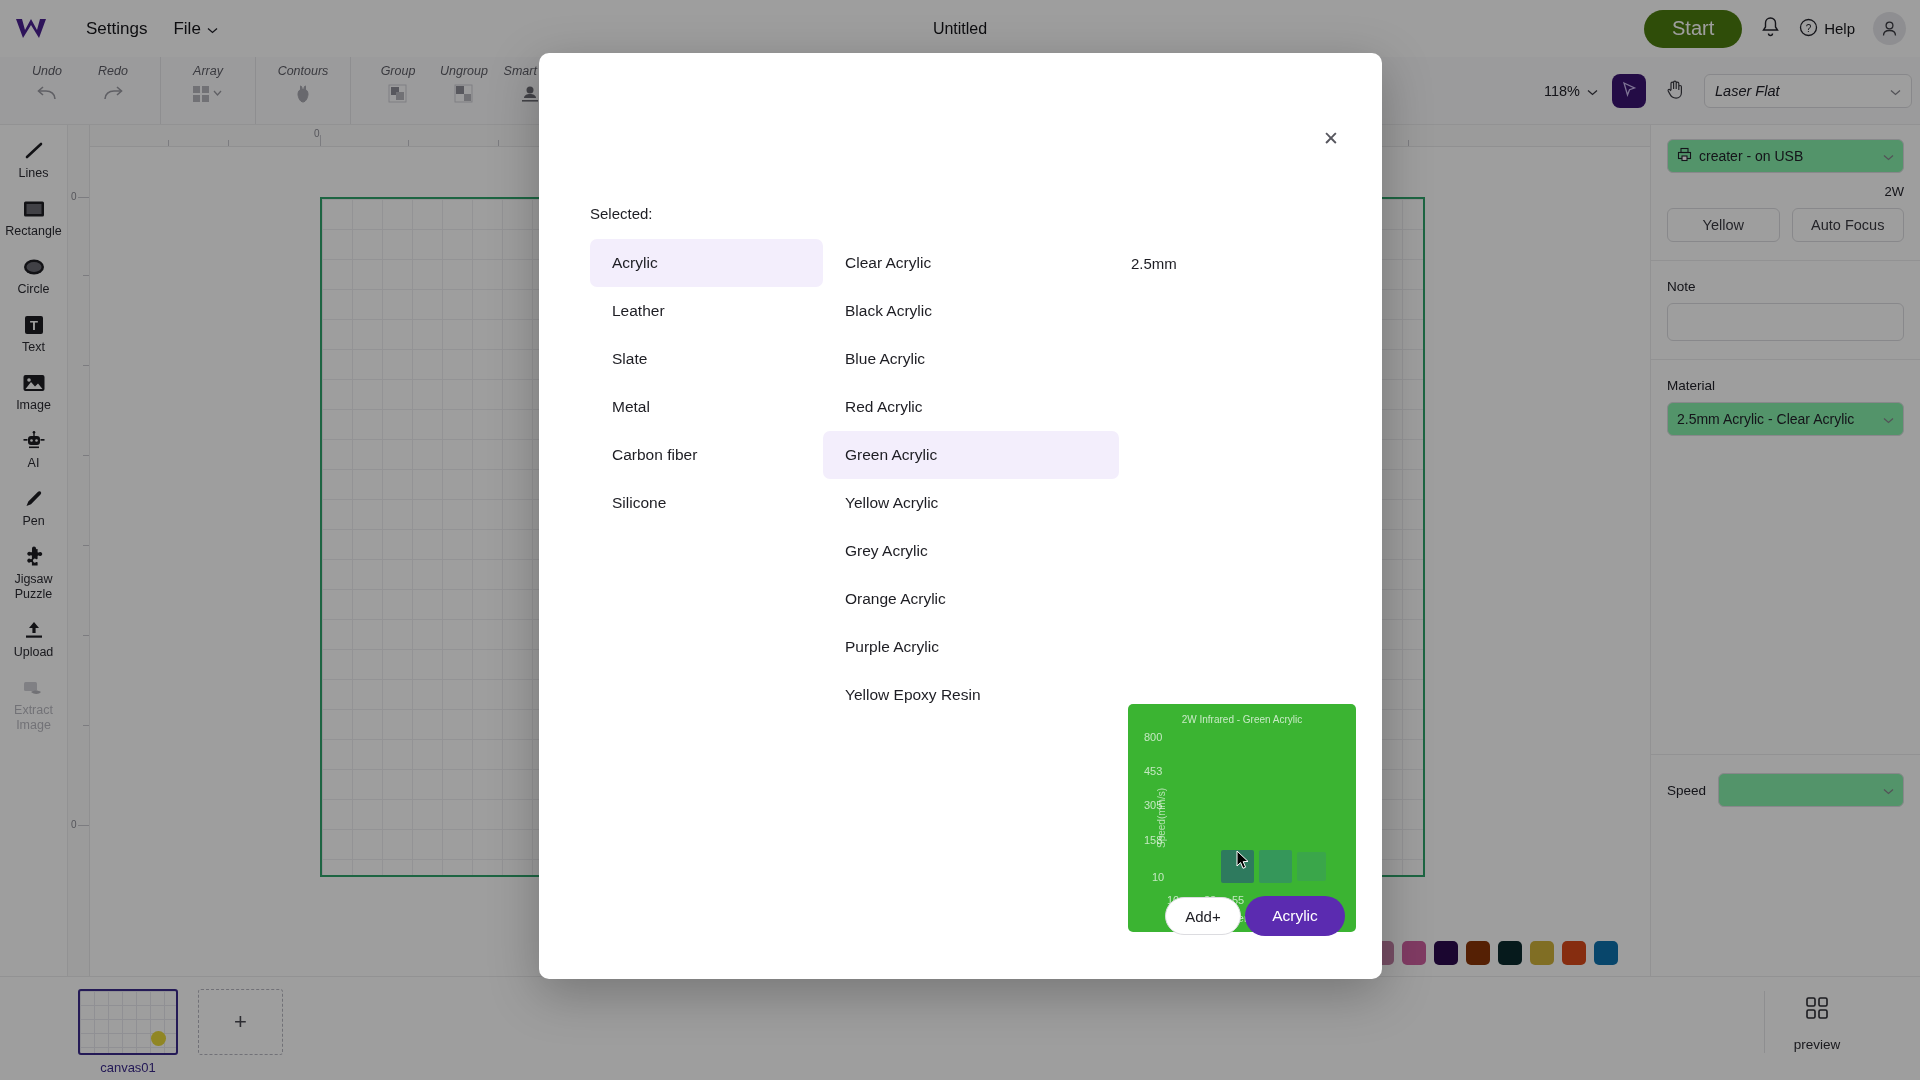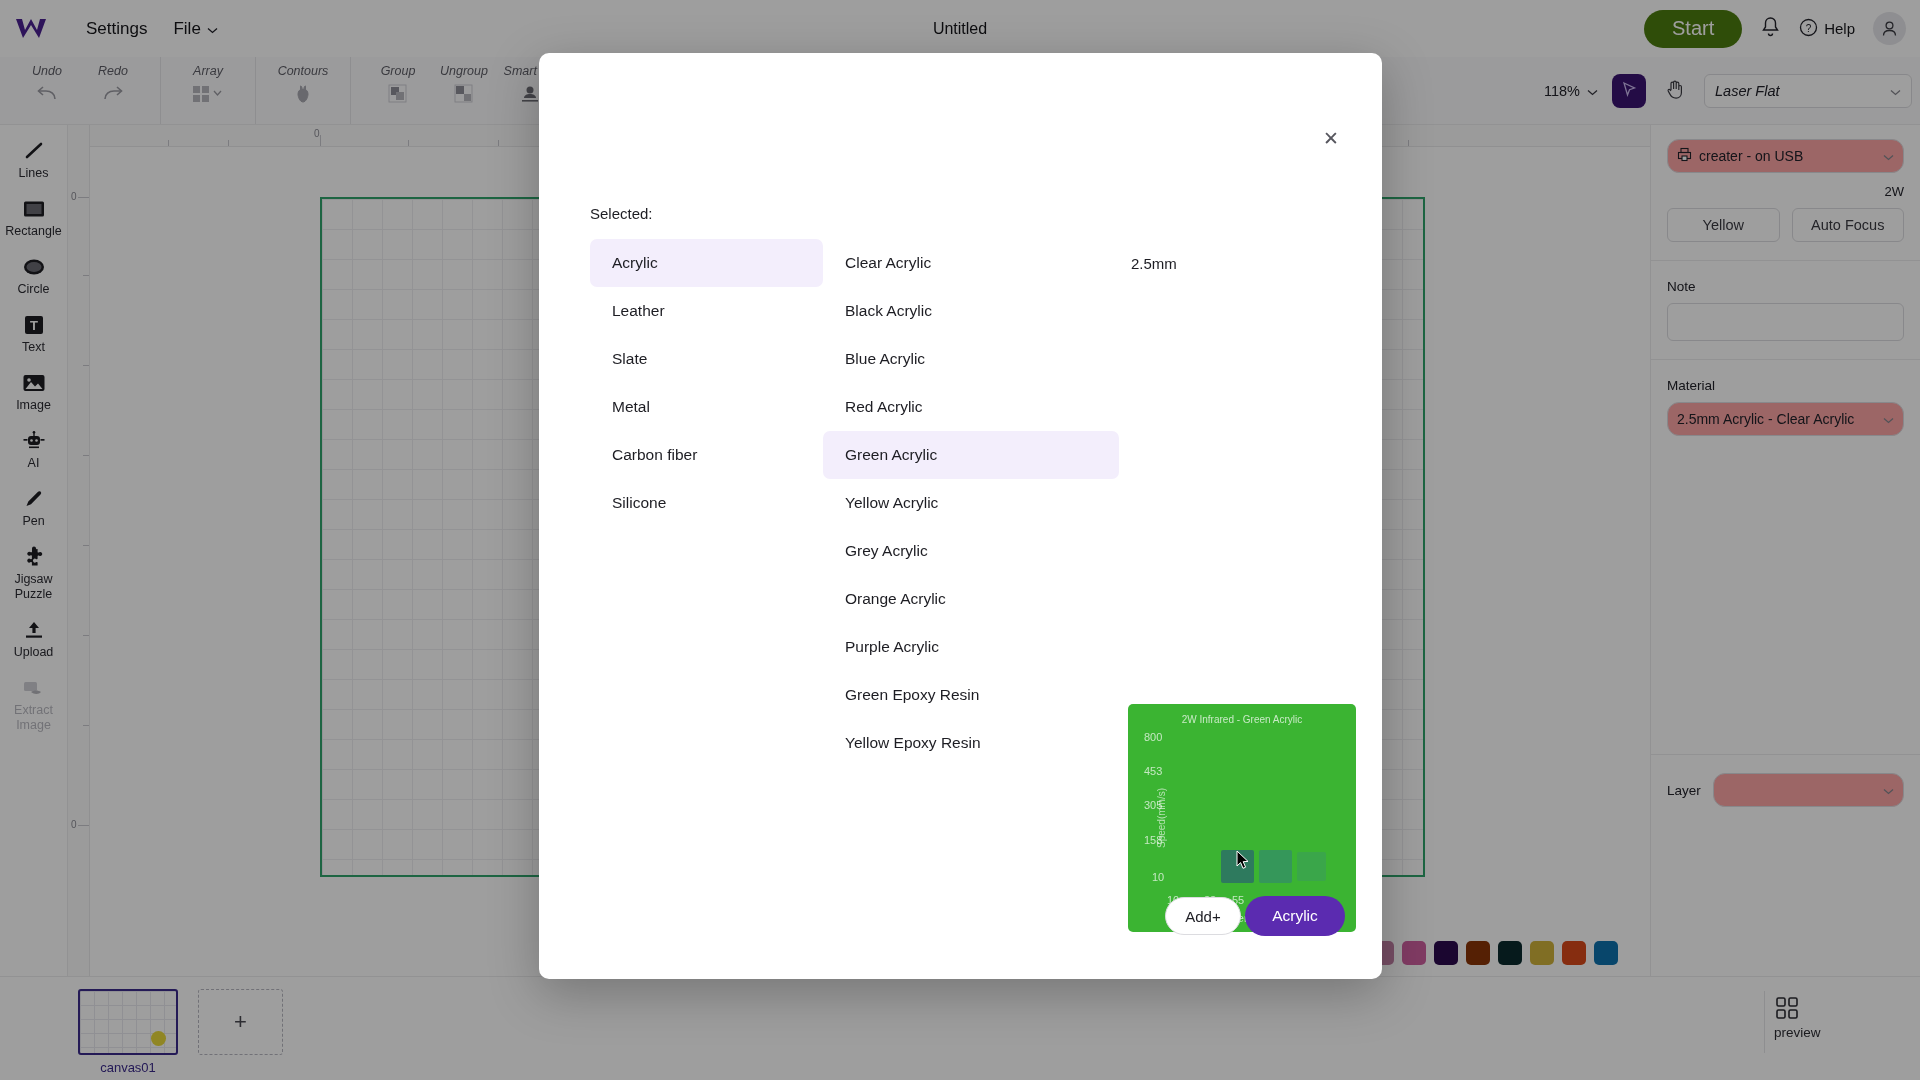--- a/index.html
+++ b/index.html
@@ -121,23 +121,23 @@
       linear-gradient(to bottom, #ededf1 1px, transparent 1px);
     background-size: 30px 30px;
   }
 
   
   .rightpanel {
     position: absolute; right: 0; top: 125px; width: 270px; bottom: 104px;
     background: #ffffff; border-left: 1px solid #ececee; padding: 14px 16px;
   }
   .sel-field {
-    width: 100%; height: 34px; border: 1px solid #dcdce0; border-radius: 12px;
+    width: 100%; height: 34px; border: 1px solid #dcdce0; border-radius: 6px;
     display: flex; align-items: center; justify-content: space-between;
-    padding: 0 9px; font-size: 14px; color: #22222a; cursor: pointer; background:#fca5a5;
+    padding: 0 9px; font-size: 14px; color: #22222a; cursor: pointer; background:#86efac;
   }
   .pw-line { text-align: right; font-size: 13px; color: #22222a; margin: 11px 0 9px; }
   .btn-row { display: flex; gap: 12px; }
   .ghost-btn {
     flex: 1; height: 34px; border: 1px solid #dcdce0; border-radius: 6px;
     background: #fff; font-size: 14.5px; color: #3a3a42;
     display: flex; align-items: center; justify-content: center; cursor: pointer;
   }
   .divider { height: 1px; background: #ececee; margin: 18px -16px; }
   .sec-lbl { font-size: 13.5px; color: #22222a; margin-bottom: 9px; }
@@ -163,21 +163,21 @@
     background-size: 14px 14px;
   }
   .thumb-dot { position: absolute; right: 10px; bottom: 7px; width: 15px; height: 15px; border-radius: 50%; background: #e8d93a; }
   .thumb-lbl { font-size: 13px; color: #3b2a8c; }
   .thumb-add {
     width: 85px; height: 66px; border: 1px dashed #b7b7c0; border-radius: 3px;
     display:flex; align-items:center; justify-content:center; font-size: 22px; color:#4a4a52; cursor:pointer;
   }
   .preview-btn {
     position: absolute; right: 60px; top: 18px; width: 86px;
-    display: flex; flex-direction: column; gap: 0; cursor: pointer;
+    display: flex; flex-direction: column; align-items: center; gap: 12px; cursor: pointer;
   }
   .preview-sep { position:absolute; right: 155px; top: 14px; width: 1px; height: 62px; background:#e6e6e8; }
   .preview-lbl { font-size: 13.5px; color: #2c2c33; }
 
   
   .dim {
     position: absolute; inset: 0; background: rgba(0,0,0,0.38); z-index: 40;
   }
 
   
@@ -583,21 +583,21 @@
         <span>2.5mm Acrylic - Clear Acrylic</span>
         <span>
           <svg width="11" height="7" viewBox="0 0 11 7">
               <path d="M1 1.5 L5.5 5.5 L10 1.5" stroke="#86868e" stroke-width="1.3" fill="none"></path>
             </svg>
         </span>
       </div>
       <div style="height:300px"></div>
       <div class="divider"></div>
       <div style="display:flex;align-items:center;gap:12px;">
-        <span class="sec-lbl" style="margin:0">Layer</span>
+        <span class="sec-lbl" style="margin:0">Speed</span>
         <div class="sel-field" style="flex:1">
           <span></span>
           <span>
             <svg width="11" height="7" viewBox="0 0 11 7">
                 <path d="M1 1.5 L5.5 5.5 L10 1.5" stroke="#86868e" stroke-width="1.3" fill="none"></path>
               </svg>
           </span>
         </div>
       </div>
     </div>
@@ -654,21 +654,20 @@
     <div class="col-mat" id="matcol">
         <div class="opt">Clear Acrylic</div>
         <div class="opt">Black Acrylic</div>
         <div class="opt">Blue Acrylic</div>
         <div class="opt">Red Acrylic</div>
         <div class="opt sel">Green Acrylic</div>
         <div class="opt">Yellow Acrylic</div>
         <div class="opt">Grey Acrylic</div>
         <div class="opt">Orange Acrylic</div>
         <div class="opt">Purple Acrylic</div>
-        <div class="opt">Green Epoxy Resin</div>
         <div class="opt">Yellow Epoxy Resin</div>
       </div>
     <div class="col-thk" id="thkcol">
         <div class="opt-thk">2.5mm</div>
       </div>
 
     <div class="chart-card">
       <div class="chart-inner">
         <div class="chart-title">2W Infrared - Green Acrylic</div>
         <div class="yaxis-title">Speed(mm/s)</div>

